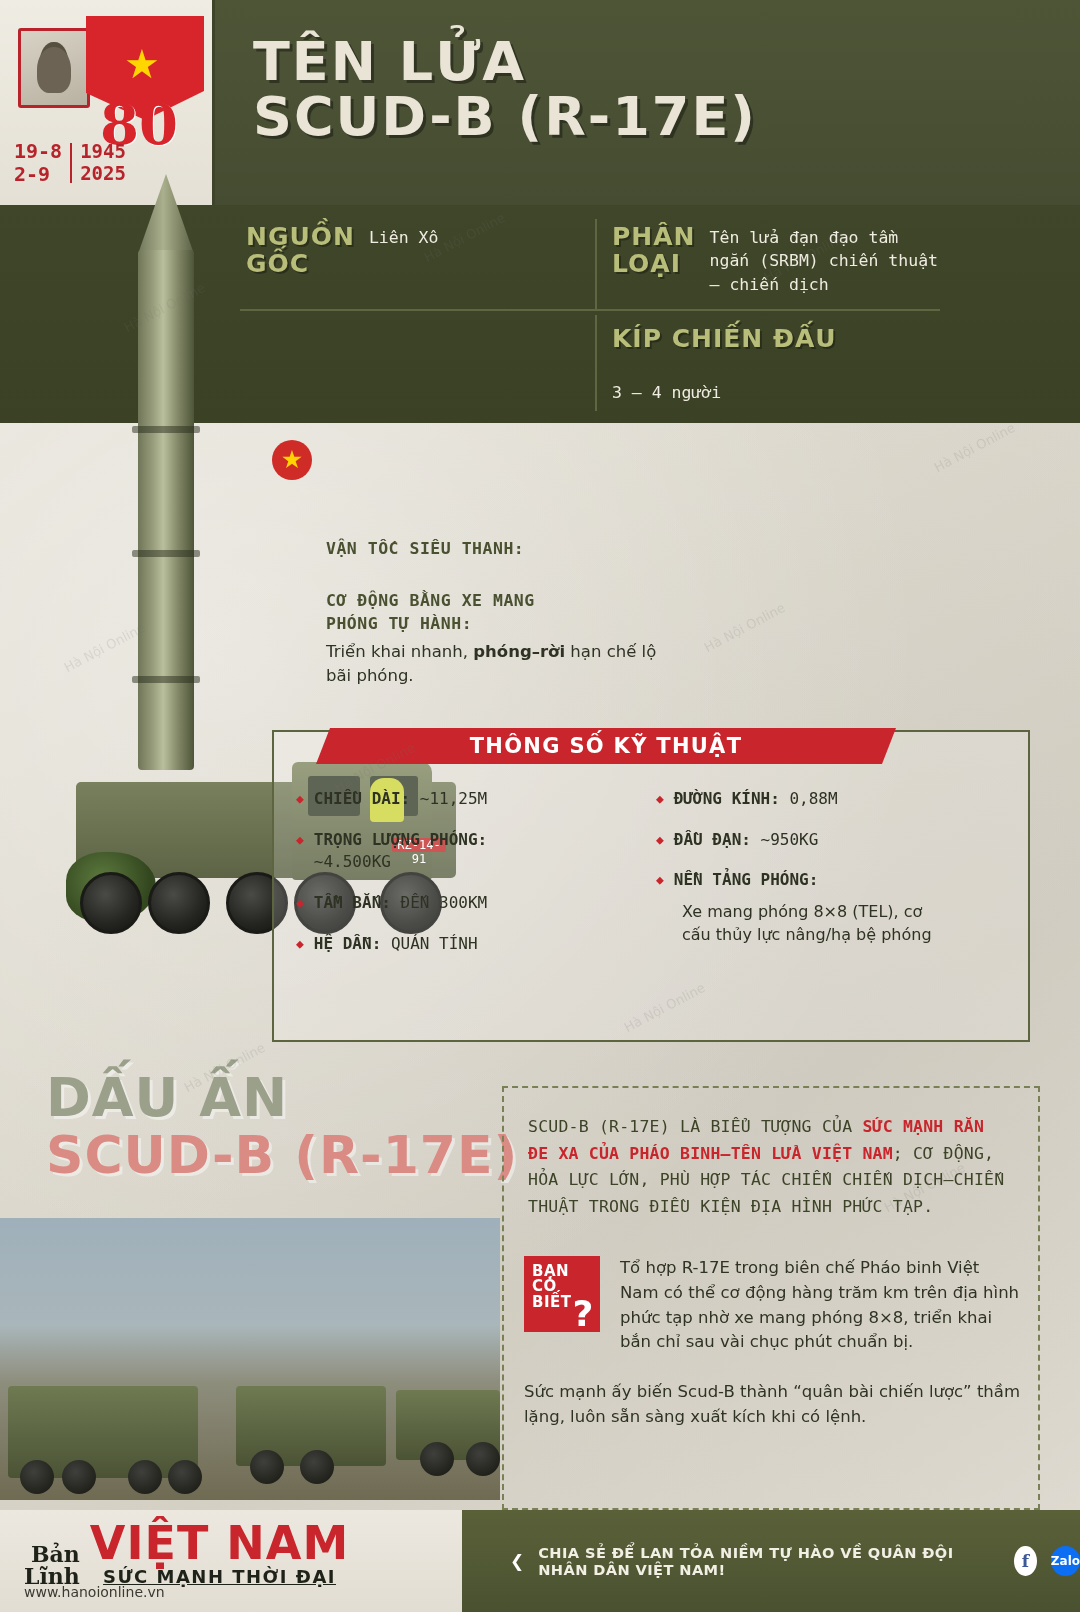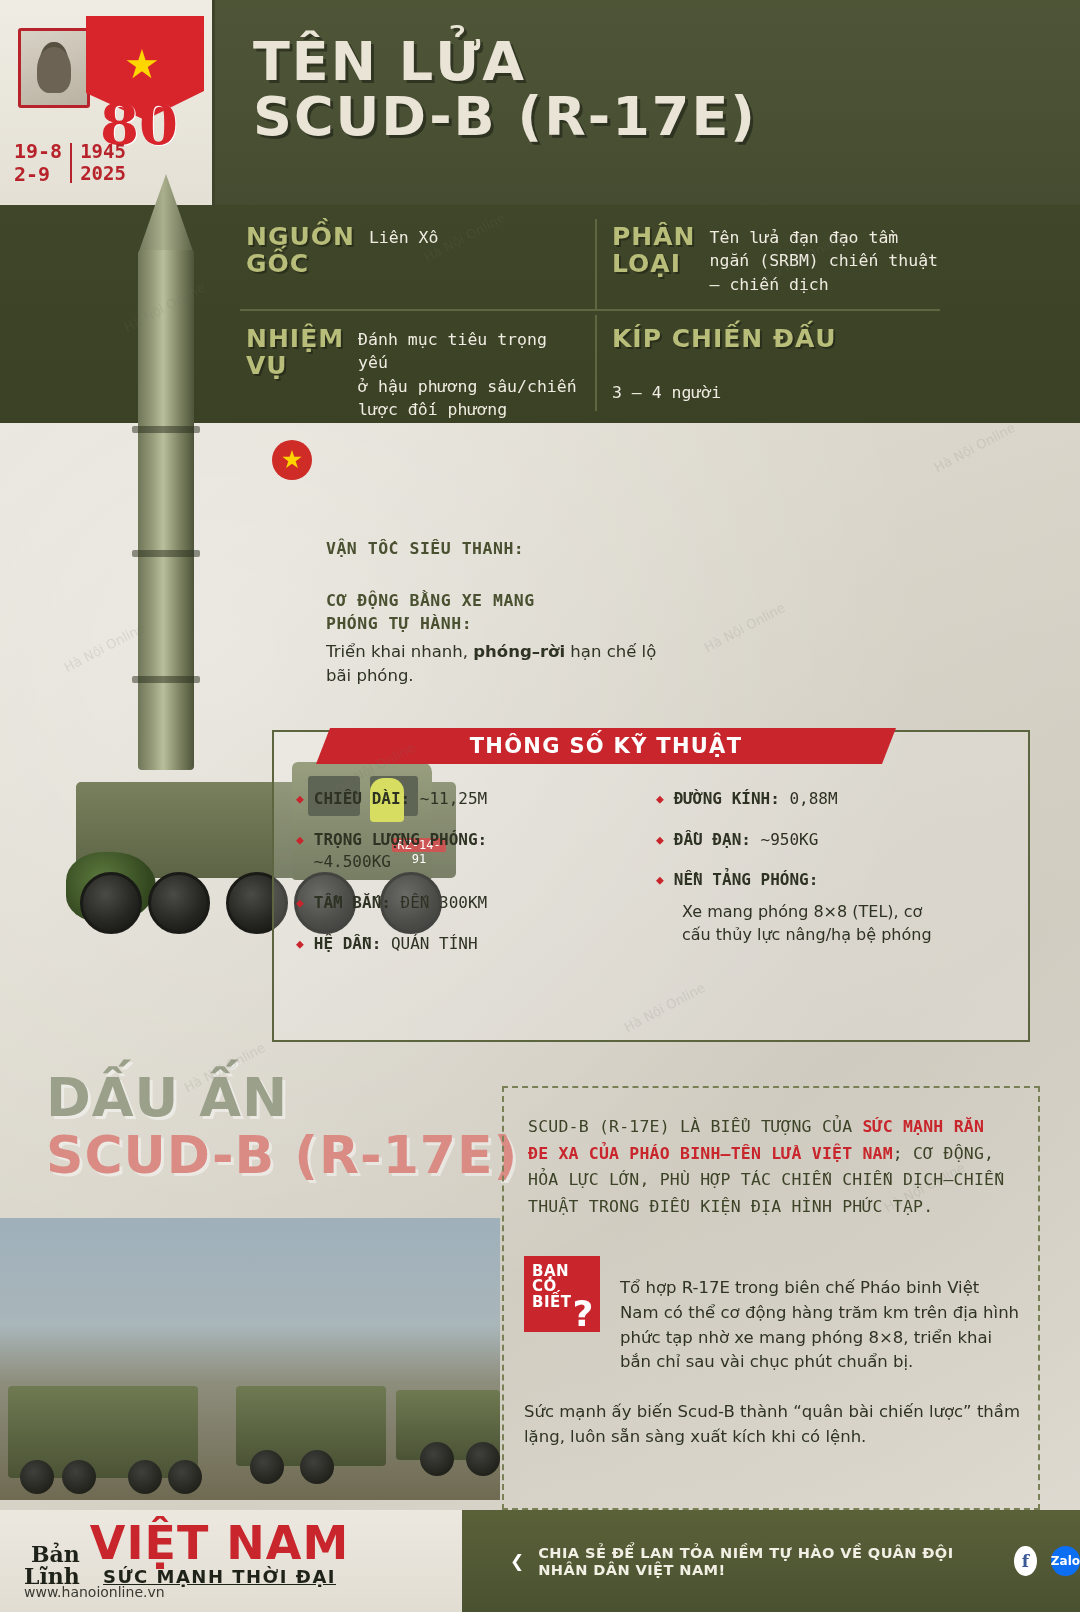--- a/index.html
+++ b/index.html
@@ -271,21 +271,21 @@
     background: #c8262c; color: #fff;
     font-family: "DejaVu Sans", sans-serif; font-weight: bold;
     font-size: 15px; line-height: 1.02; padding: 8px 6px 0 8px;
     letter-spacing: .5px;
   }
   .didyou .q {
     position: absolute; right: 6px; bottom: 0px; font-size: 36px; line-height: 1;
   }
   .note-p {
     position: absolute; left: 620px; width: 400px;
-    font-size: 16.5px; line-height: 1.5; color: #2f3324; margin-top: 20px;
+    font-size: 16.5px; line-height: 1.5; color: #2f3324;
   }
   
   .footer {
     position: absolute; left: 0; top: 1510px; width: 1080px; height: 102px;
     background: linear-gradient(180deg,#ece8e0,#e2ddd2);
   }
   .foot-left { position: absolute; left: 24px; top: 12px; display: flex; align-items: flex-end; gap: 10px; }
   .banlinh {
     font-family: "DejaVu Serif", serif; font-weight: bold;
     font-size: 22px; color: #1e2218; line-height: 1.0; text-align: right;
@@ -367,24 +367,20 @@
     <div class="tcell" style="left:246px; top:18px; width:340px;">
       <div class="tlabel">NGUỒN<br>GỐC</div>
       <div class="tval">Liên Xô</div>
     </div>
 
     <div class="tcell" style="left:612px; top:18px; width:330px;">
       <div class="tlabel">PHÂN<br>LOẠI</div>
       <div class="tval">Tên lửa đạn đạo tầm<br>ngắn (SRBM) chiến thuật<br>– chiến dịch</div>
     </div>
 
-    <div class="tcell" style="left:246px; top:120px; width:340px;">
-      <div class="tlabel">NHIỆM<br>VỤ</div>
-      <div class="tval">Đánh mục tiêu trọng yếu<br>ở hậu phương sâu/chiến<br>lược đối phương</div>
-    </div>
 
     <div class="tcell" style="left:612px; top:120px; width:340px; display:block;">
       <div class="tlabel">KÍP CHIẾN ĐẤU</div>
       <div class="tval" style="margin-top:26px;">3 – 4 người</div>
     </div>
   </div>
 
   <div class="missile-wrap">
     <div class="missile-nose"></div>
     <div class="missile-body"></div>

